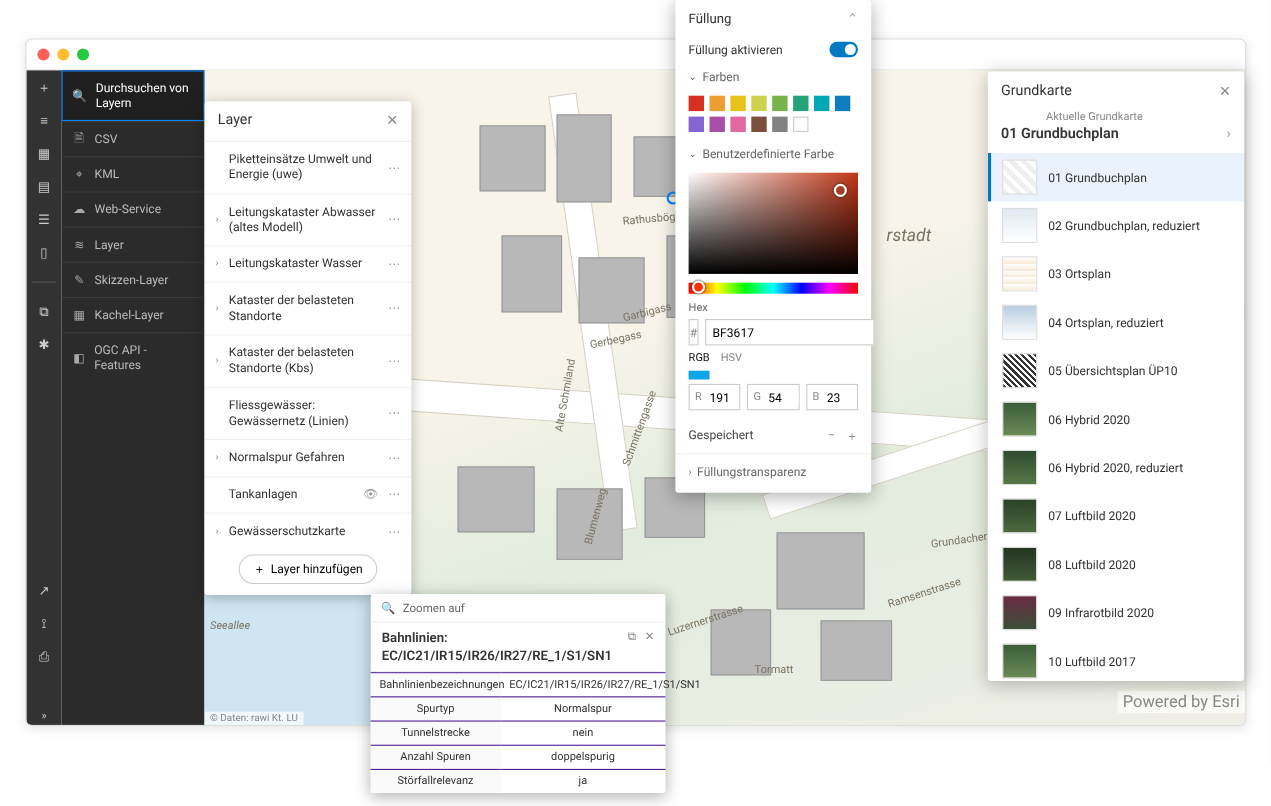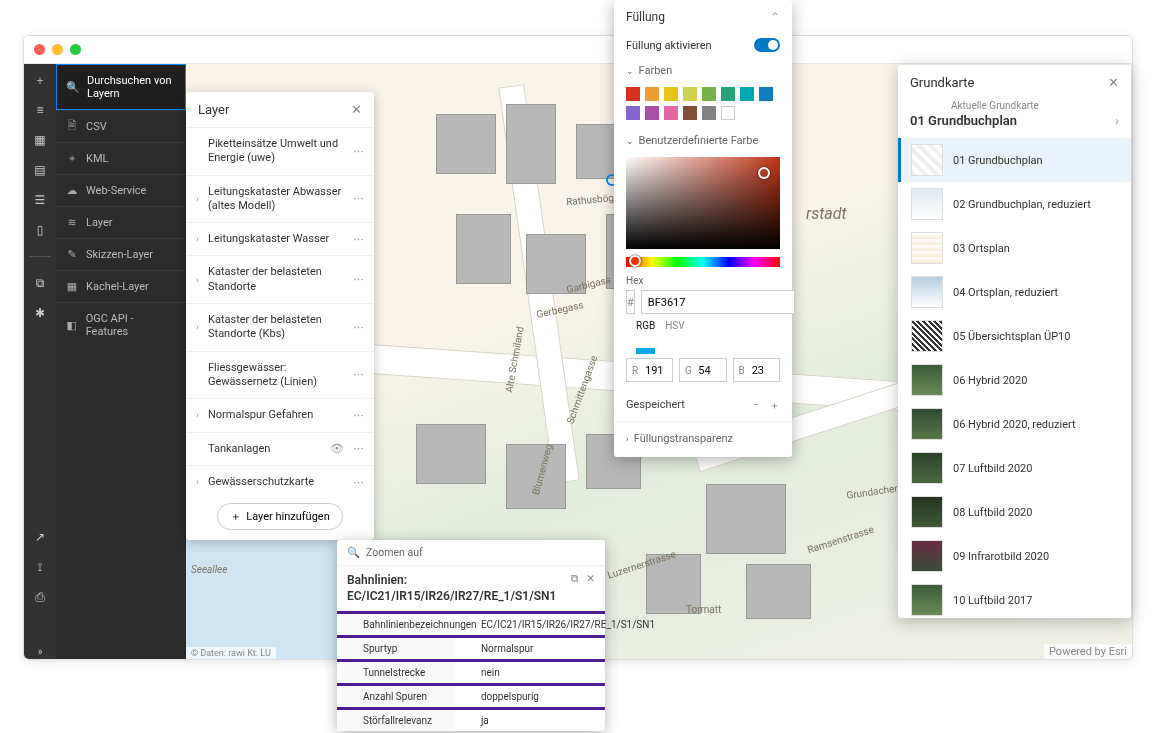--- a/index.html
+++ b/index.html
@@ -20,21 +20,21 @@
   .submenu .srow { padding: 9px 10px; display:flex; align-items:center; gap:8px; cursor:pointer; border-top:1px solid #3a3a3a; }
   .submenu .srow.first { border:1px solid #0a85ff; color:#fff; background:#1f1f1f; }
   .sicon { width:12px; height:12px; display:inline-flex; align-items:center; justify-content:center; color:#aaa; }
 
   
   .map { flex:1; position:relative; background: linear-gradient(160deg,#f8f4ea 40%,#e2ecdd 60%,#f0efe7); overflow:hidden; }
   .road { position:absolute; background:#fff; border:1px solid #d8d2c4; }
   .bldg { position:absolute; background:#b8b8b8; border:1px solid #999; }
   .water { position:absolute; background:#cfe6f2; }
   .lbl { position:absolute; font-size:10px; color:#7a7360; }
-  .map-attr { position:absolute; bottom:0; right:0; font-size:11px; color:#888; background:rgba(255,255,255,0.7); padding:1px 5px; }
+  .map-attr { position:absolute; bottom:11px; right:0; font-size:15px; color:#888; background:rgba(255,255,255,0.7); padding:1px 5px; }
   .map-attr-l { position:absolute; bottom:0; left:0; font-size:9px; color:#888; background:rgba(255,255,255,0.7); padding:1px 5px; }
 
   
   .panel { position:absolute; top:92px; left:186px; width:188px; background:#fff; border-radius:3px; box-shadow:0 2px 12px rgba(0,0,0,0.25); font-size:11px; }
   .panel-head { display:flex; justify-content:space-between; padding:10px 12px; border-bottom:1px solid #eee; font-size:13px; }
   .panel-list { max-height: 365px; overflow:hidden; }
   .lrow { display:flex; align-items:center; padding:9px 6px 9px 10px; border-bottom:1px solid #f0f0f0; gap:4px; }
   .lrow .chev { width:8px; color:#888; font-size:9px; }
   .lrow .ltxt { flex:1; line-height:1.3; }
   .lrow .dots { color:#999; letter-spacing:1px; cursor:pointer; padding:0 3px; }
@@ -42,21 +42,21 @@
   .panel-foot { padding:10px; display:flex; justify-content:center; }
   .addbtn { border:1px solid #ccc; background:#fff; border-radius:14px; padding:5px 12px; font-size:11px; cursor:pointer; display:flex; align-items:center; gap:5px; }
 
   
   .popup { position:absolute; top:540px; left:337px; width:268px; background:#fff; border-radius:3px; box-shadow:0 3px 14px rgba(0,0,0,0.3); font-size:10.5px; }
   .popup-sec { padding:6px 10px; border-bottom:1px solid #eee; }
   .popup-zoom { display:flex; align-items:center; gap:6px; color:#666; }
   .popup-title { font-weight:600; font-size:12px; line-height:1.35; }
   .popup-tools { float:right; display:flex; gap:8px; color:#888; }
   .ptab { display:flex; }
-  .pcell { padding:5px 26px; border-top:3px solid #4c1d95; font-size:10px; }
+  .pcell { padding:5px 8px; border-top:1px solid #4c1d95; font-size:10px;text-align:center; }
   .pcell.k { width:44%; background:#fafafa; }
   .pcell.v { width:56%; }
 
   
   .fill { position:absolute; top:0; left:614px; width:178px; background:#fff; border-radius:3px; box-shadow:0 3px 16px rgba(0,0,0,0.3); font-size:11px; padding-bottom:6px; }
   .fill-h { display:flex; justify-content:space-between; padding:10px 12px 8px; font-size:12px; }
   .fill-row { display:flex; justify-content:space-between; align-items:center; padding:6px 12px; }
   .toggle { width:26px; height:14px; background:#007ac2; border-radius:7px; position:relative; }
   .toggle::after { content:''; position:absolute; right:2px; top:2px; width:10px; height:10px; background:#fff; border-radius:50%; }
   .sec { padding:6px 12px; color:#666; display:flex; align-items:center; gap:5px; }
@@ -65,21 +65,21 @@
   .sw.outline { border:1px solid #ccc; }
   .picker { position:relative; margin:4px 12px 8px; height:92px; background: linear-gradient(to bottom, rgba(0,0,0,0),#000), linear-gradient(to right,#fff,#bf3617); cursor:crosshair; }
   .picker-handle { position:absolute; right:10px; top:10px; width:12px; height:12px; border:2px solid #fff; border-radius:50%; box-shadow:0 0 2px #000; }
   .hue { height:10px; margin:0 12px 8px; background: linear-gradient(to right,#f00,#ff0,#0f0,#0ff,#00f,#f0f,#f00); position:relative; cursor:pointer; }
   .hue-handle { position:absolute; left:3px; top:-2px; width:12px; height:12px; border:2px solid #fff; border-radius:50%; background:#ff2f00; box-shadow:0 0 2px #000; }
   .hexrow { display:flex; align-items:center; gap:6px; padding:0 12px 6px; }
   .hexrow .hash { width:16px; height:24px; border:1px solid #ccc; display:flex; align-items:center; justify-content:center; color:#888; }
   .hexrow input { flex:1; height:24px; border:1px solid #ccc; padding:0 6px; font-size:11px; }
   .hexrow .swatch { width:16px; height:16px; background:#bf3617; border-radius:50%; }
   .tabs { display:flex; gap:10px; padding:0 12px 4px; font-size:10px; color:#888; }
-  .tabs .act { color:#111; border-bottom:6px solid #0ea5e9; padding-bottom:17px;margin-left:10px; }
+  .tabs .act { color:#111; border-bottom:8px solid #0ea5e9; padding-bottom:6px; }
   .rgb { display:flex; gap:6px; padding:0 12px 8px; }
   .rgb .box { flex:1; border:1px solid #ccc; height:24px; display:flex; align-items:center; }
   .rgb .lab { width:16px; text-align:center; color:#888; font-size:10px; }
   .rgb input { width:calc(100% - 16px); border:none; font-size:11px; text-align:left; padding-left:2px; }
   .saved { display:flex; justify-content:space-between; padding:8px 12px; color:#444; }
   .pm { display:flex; gap:10px; color:#888; }
 
   
   .basemap { position:absolute; top:65px; left:898px; width:233px; background:#fff; border-radius:3px; box-shadow:0 3px 16px rgba(0,0,0,0.25); font-size:11px; }
   .bm-h { display:flex; justify-content:space-between; padding:10px 12px; font-size:13px; }

